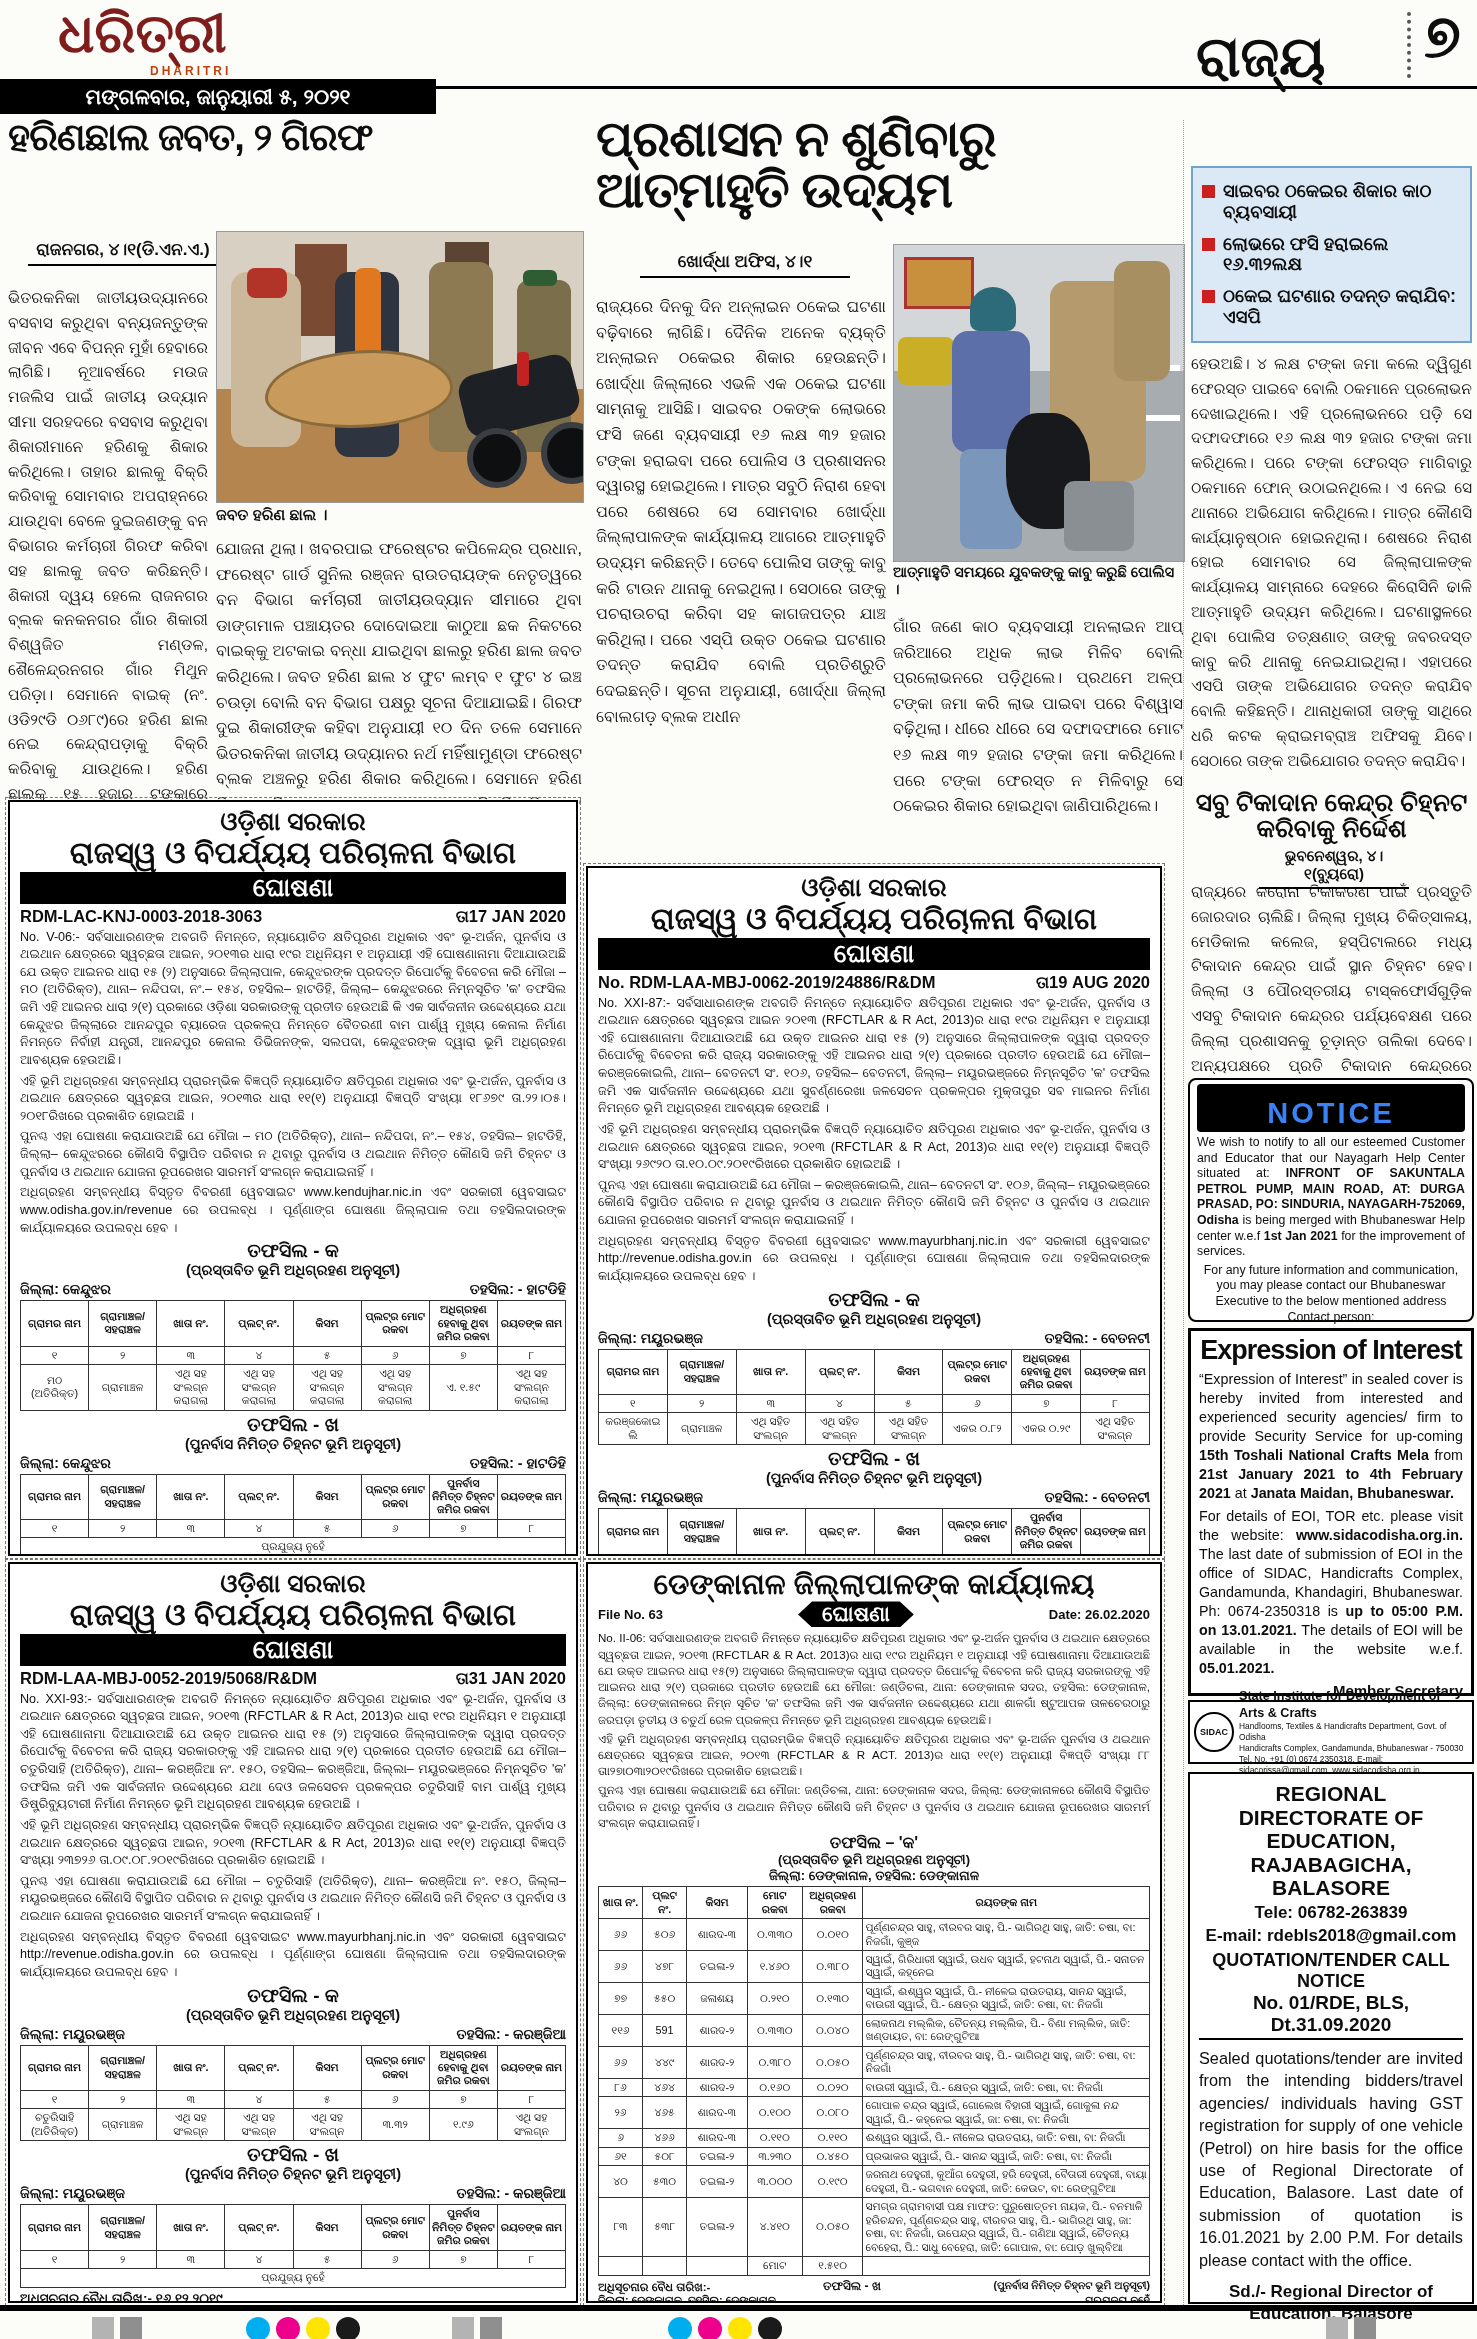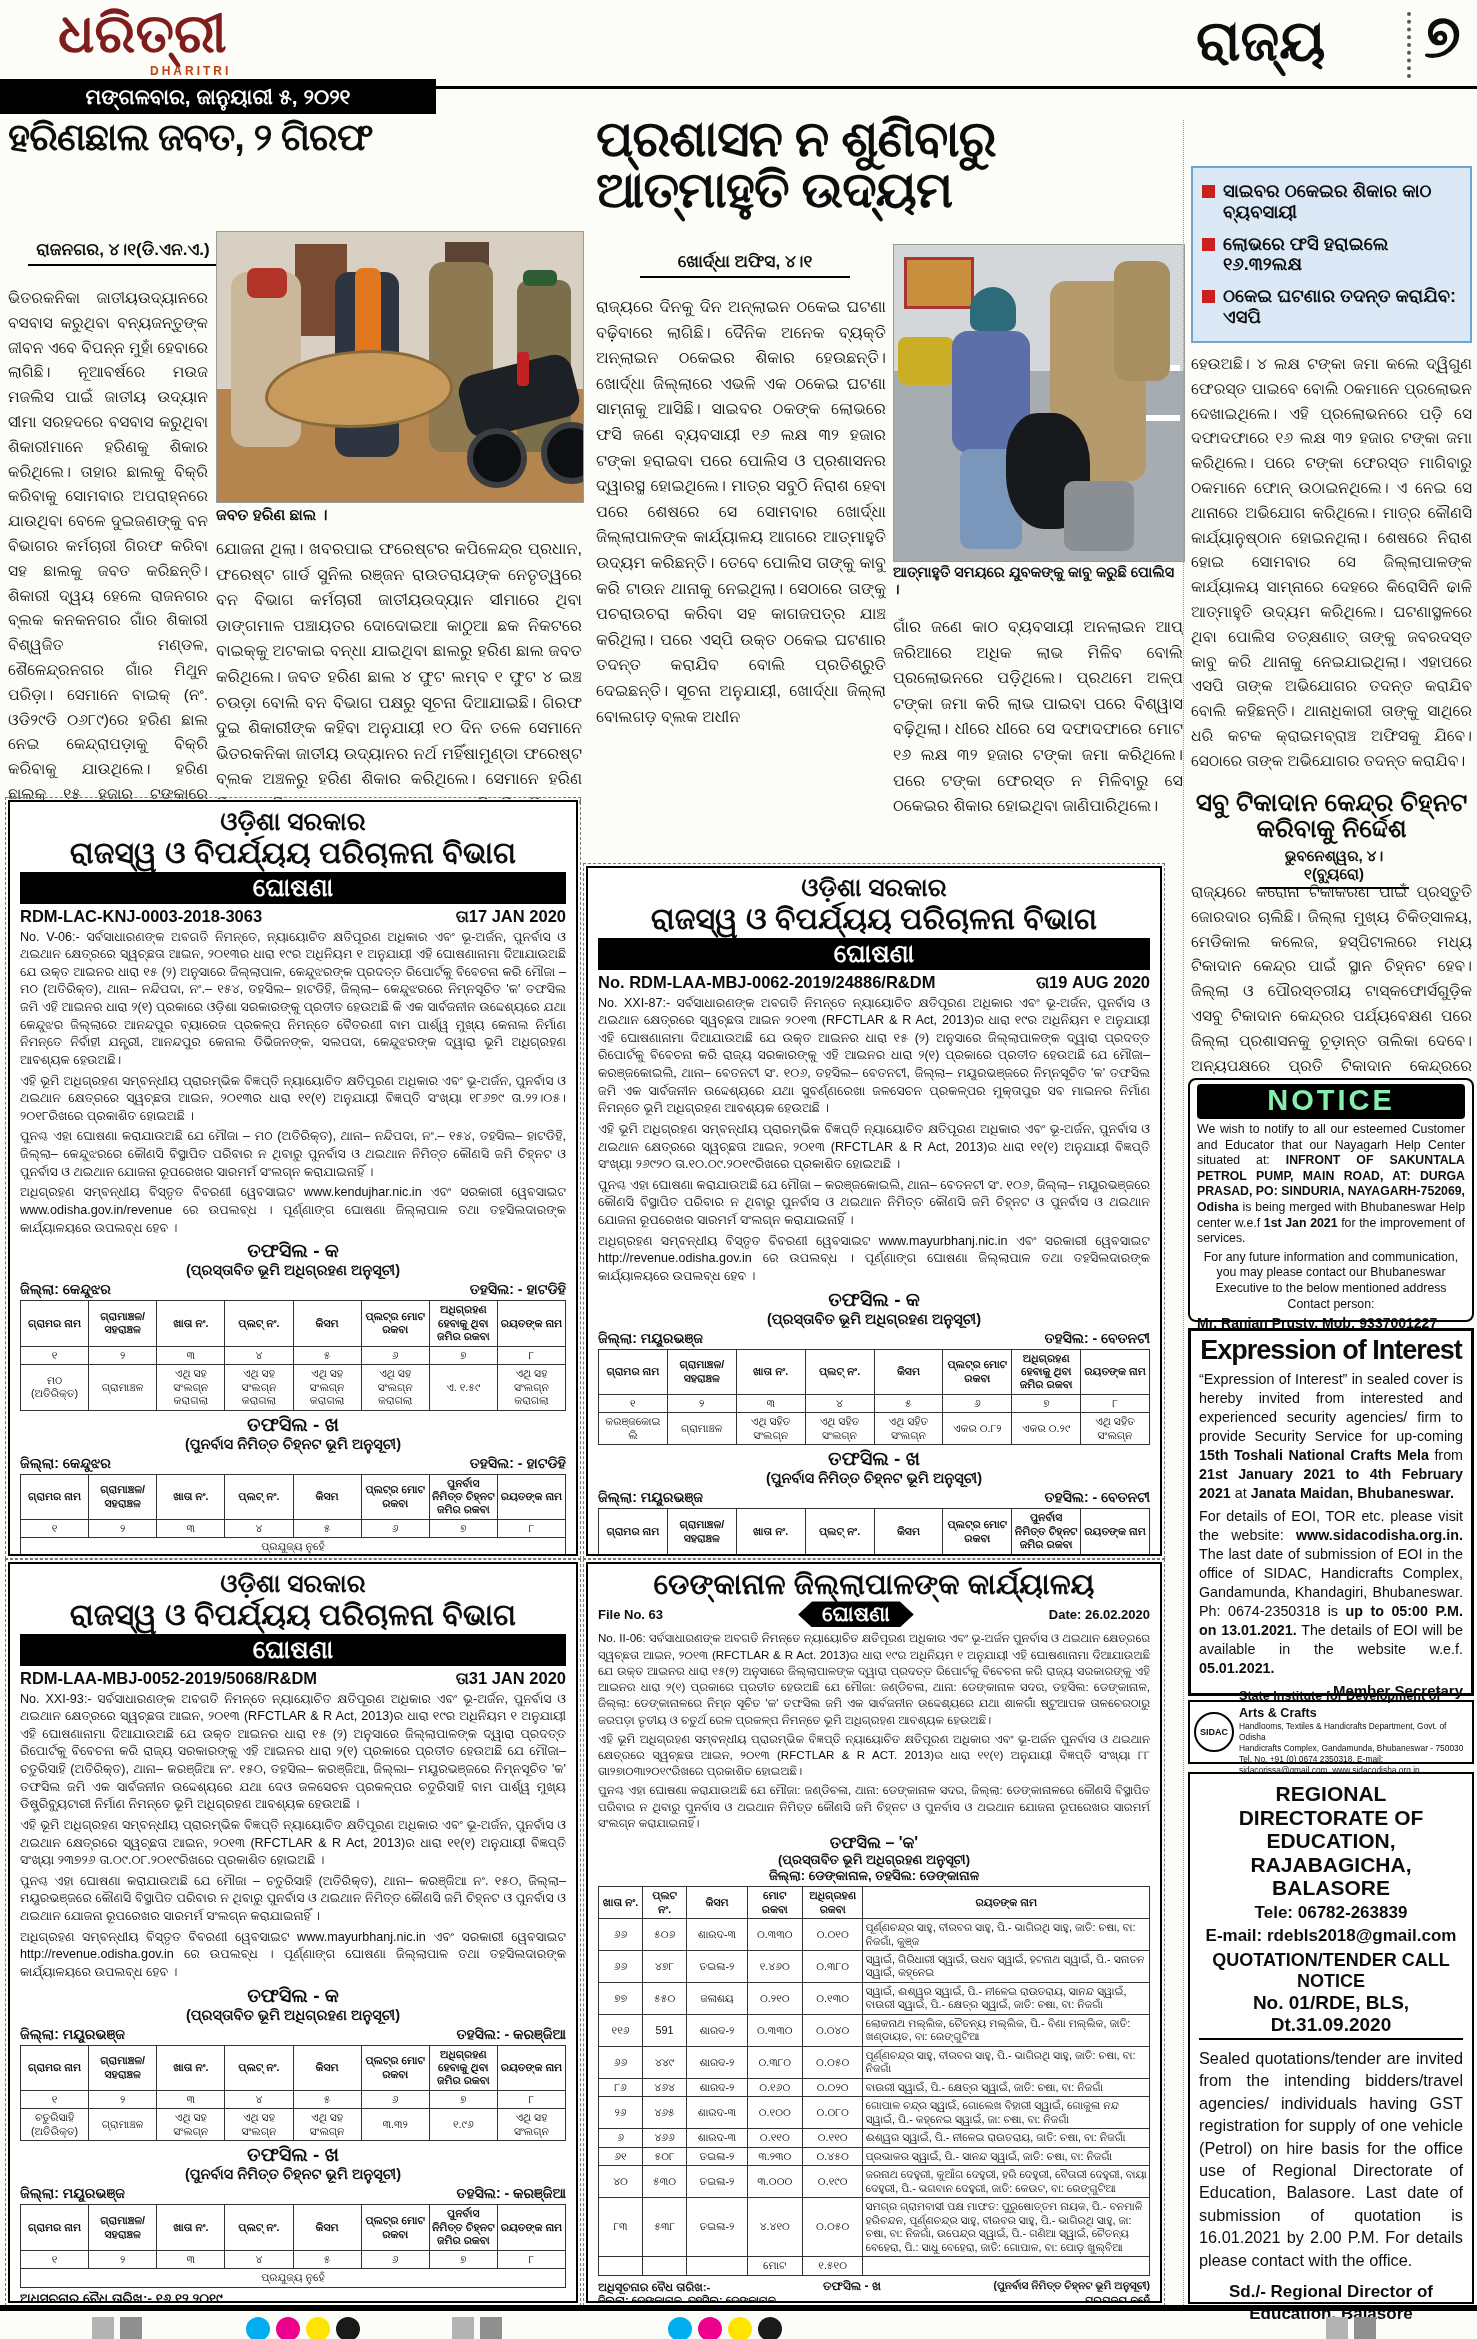--- a/index.html
+++ b/index.html
@@ -6,21 +6,21 @@
   html,body{margin:0;padding:0;background:#e8e8e4;}
   #page{position:relative;width:1477px;height:2339px;background:#fcfcf9;margin:0 auto;
         font-family:"Liberation Sans","DejaVu Sans",sans-serif;color:#0d0d0d;overflow:hidden;}
   .abs{position:absolute;}
   
   .logo-odia{left:58px;top:2px;font-size:54px;font-weight:800;color:#7f1d1d;}
   .logo-en{left:150px;top:64px;font-size:12px;font-weight:800;letter-spacing:3px;color:#c2410c;}
   .hdr-line{left:0;top:86px;width:1477px;height:3px;background:#000;}
   .date-bar{left:0;top:79px;width:436px;height:35px;background:#000;color:#fff;font-size:21px;font-weight:700;
             display:flex;align-items:center;justify-content:center;}
-  .section-label{left:1196px;top:8px;width:200px;font-size:56px;font-weight:800;}
+  .section-label{left:1196px;top:24px;width:200px;font-size:56px;font-weight:800;}
   .pg-divider{left:1407px;top:12px;height:66px;border-left:4px dotted #555;}
   .pg-num{left:1424px;top:2px;font-size:60px;font-weight:800;}
   
   .headline{font-weight:800;line-height:1.02;letter-spacing:-1px;}
   .headline-left{left:8px;top:118px;width:578px;font-size:38px;}
   .headline-right{left:596px;top:114px;width:588px;font-size:50px;}
   
   .dateline{font-size:17px;font-weight:800;border-bottom:2px solid #000;padding-bottom:4px;text-align:center;}
   .body-col{font-size:15.5px;line-height:1.6;text-align:justify;overflow:hidden;}
   .caption{font-size:15.5px;font-weight:800;}
@@ -31,22 +31,22 @@
   .vdiv{left:1183px;top:120px;height:2185px;border-left:1px dotted #9a9a9a;}
   .highlights{left:1191px;top:166px;width:281px;height:177px;background:#dbe9f6;border:2px solid #70a4cf;
               box-sizing:border-box;padding:8px 9px;display:flex;flex-direction:column;justify-content:space-around;}
   .hl-item{display:flex;gap:8px;font-size:18px;font-weight:800;line-height:1.15;}
   .hl-bullet{width:13px;height:13px;background:#cc1f1f;margin-top:4px;flex:none;}
   .r-subhead{left:1186px;top:789px;width:291px;text-align:center;font-size:25px;font-weight:800;line-height:1.05;}
   .r-dateline{left:1259px;top:847px;width:150px;font-size:15px;}
   
   .notice-en{left:1188px;top:1078px;width:286px;height:244px;border:2px solid #000;border-radius:8px;
              box-sizing:border-box;padding:4px 7px;background:#fff;}
-  .notice-en-title{background:#000;color:#86efac;text-align:center;font-size:29px;font-weight:800;
-                   letter-spacing:3px;border-radius:4px;padding:0 0 2px;}
+  .notice-en-title{background:#000;color:#3b82f6;text-align:center;font-size:29px;font-weight:800;
+                   letter-spacing:3px;border-radius:4px;padding:13px 0 2px;}
   .notice-en p{font-size:12.3px;line-height:1.27;margin:3px 0;text-align:justify;}
   .notice-contact{font-size:14px;font-weight:800;margin:2px 0;}
   .notice-addr{background:#000;color:#fff;font-size:11.3px;font-weight:700;text-align:center;
                padding:3px 2px;border-radius:3px;line-height:1.3;}
   .eoi{left:1188px;top:1328px;width:286px;height:368px;border:3px solid #000;box-sizing:border-box;
        padding:4px 8px;background:#fff;}
   .eoi-title{text-align:center;font-size:27px;font-weight:800;letter-spacing:-1px;}
   .eoi p{font-size:14.3px;line-height:1.33;text-align:justify;margin:4px 0;}
   .eoi-sign{text-align:right;font-weight:800;font-size:15px;}
   .sidac{left:1188px;top:1700px;width:286px;height:64px;border:2px solid #000;box-sizing:border-box;

